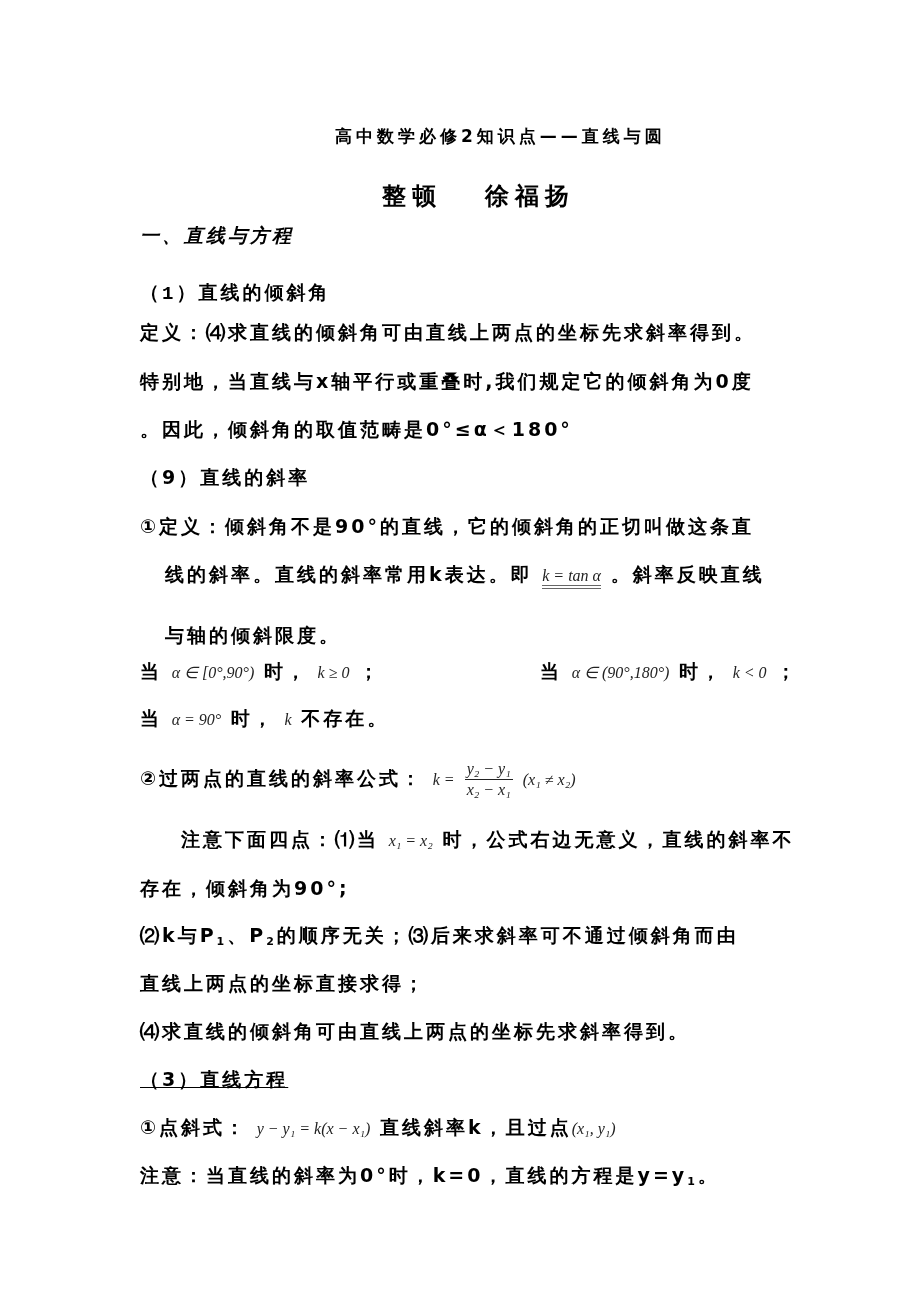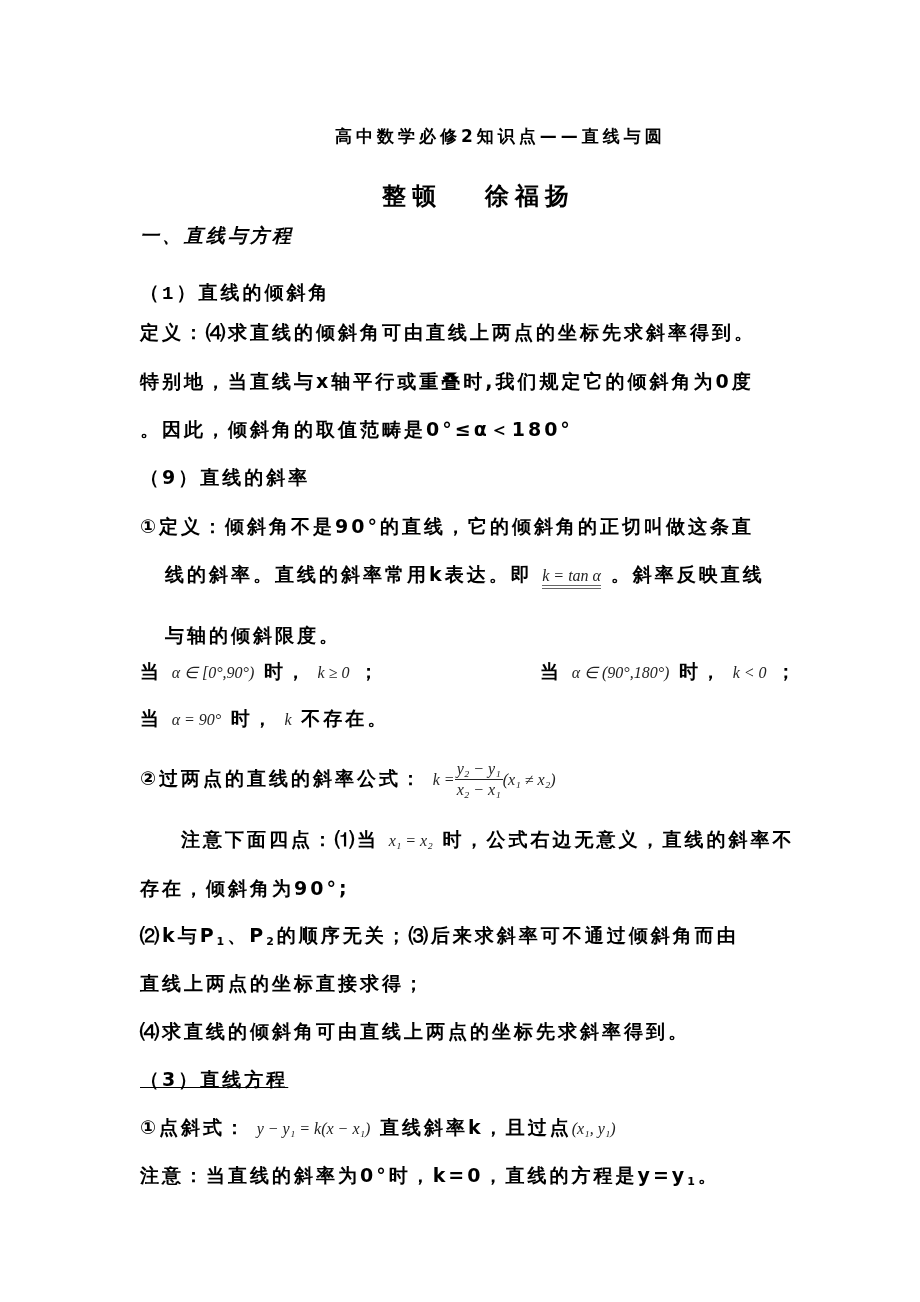--- a/index.html
+++ b/index.html
@@ -6,21 +6,21 @@
   body { width: 920px; height: 1302px; position: relative; overflow: hidden;
          font-family: "DejaVu Sans", sans-serif; color: #000; }
   .line { position: absolute; left: 140px; white-space: nowrap; font-size: 19px;
           font-weight: bold; letter-spacing: 3px; line-height: 24px; }
   .math { font-family: "Liberation Serif", serif; font-weight: normal;
           font-style: italic; letter-spacing: 0; font-size: 16px; color: #222; }
   sub { font-size: 11px; vertical-align: -3px; }
   .title { left: 335px; top: 124px; font-size: 17px; letter-spacing: 4px; }
   .author { left: 382px; top: 184px; font-size: 24px; letter-spacing: 6px; }
   .frac { display: inline-block; vertical-align: middle; text-align: center;
-          margin: 0 0; }
+          margin: 0 10px; }
   .frac .num { display: block; border-bottom: 1px solid #222; padding: 0 2px; line-height: 20px; }
   .frac .den { display: block; line-height: 20px; }
   .dbl-underline { border-bottom: 4px double #666; padding-bottom: 1px; }
   .indent { left: 165px; }
 </style>
 </head>
 <body>
 
 <div class="line title">高中数学必修2知识点——直线与圆</div>
 <div class="line author" style="white-space:pre">整顿   徐福扬</div>

